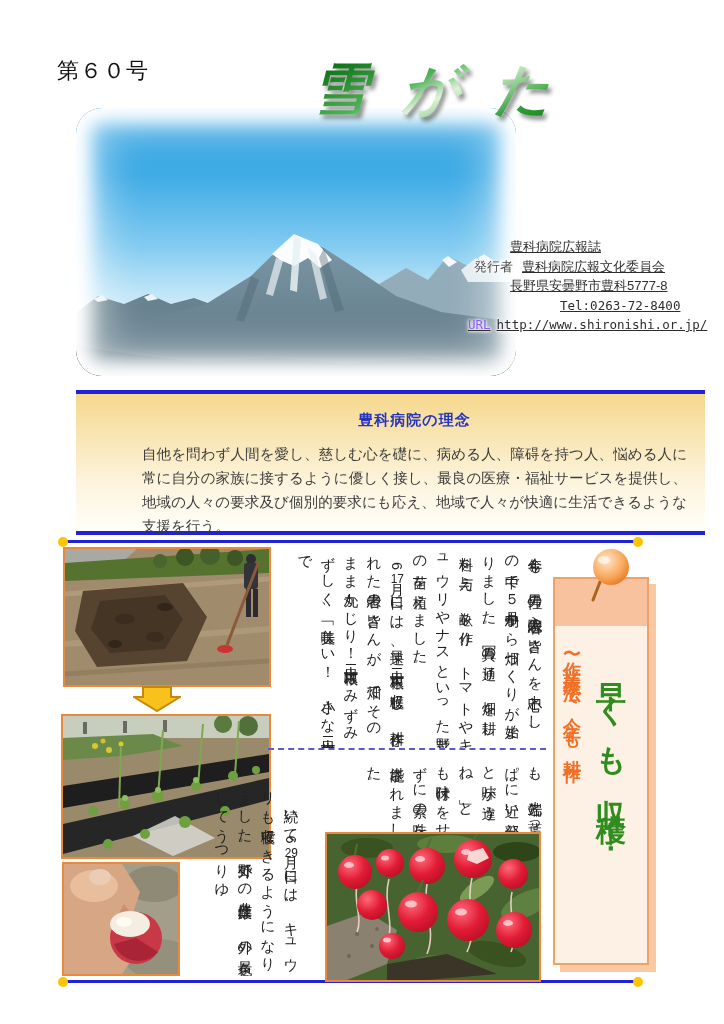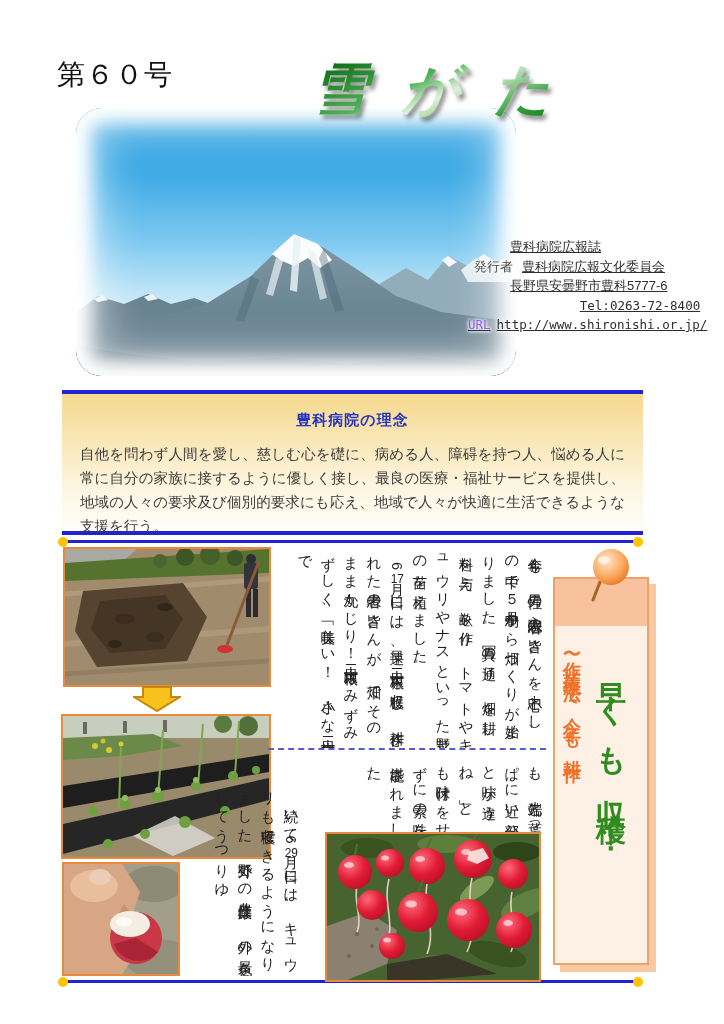--- a/index.html
+++ b/index.html
@@ -1,42 +1,42 @@
 <!DOCTYPE html>
 <html><head>
 <meta charset="utf-8">
 <style>
   html,body{margin:0;padding:0;background:#e8e8e8;}
   .page{position:relative;width:724px;height:1024px;background:#ffffff;overflow:hidden;
         font-family:"Liberation Sans",sans-serif;}
   
-  .issue{position:absolute;left:57px;top:56px;font-size:28px;color:#111;letter-spacing:1px;}
+  .issue{position:absolute;left:57px;top:56px;font-size:22px;color:#111;letter-spacing:1px;}
   .masthead{position:absolute;left:312px;top:58px;margin:0;z-index:6;
     font-family:"DejaVu Serif",serif;font-style:italic;font-weight:700;
     font-size:56px;line-height:1.1;letter-spacing:34px;white-space:nowrap;
     background:linear-gradient(155deg,#0c6f14 8%,#4fb357 38%,#dff2d8 52%,#2f9e38 78%,#0c6f14 100%);
     -webkit-background-clip:text;background-clip:text;-webkit-text-fill-color:transparent;color:transparent;
     filter:drop-shadow(3px 4px 2px rgba(0,0,0,0.45));}
   .photo-mountain{position:absolute;left:76px;top:108px;width:440px;height:268px;
     border-radius:26px;overflow:hidden;}
   .photo-mountain .feather{position:absolute;inset:0;border-radius:26px;pointer-events:none;
     box-shadow:inset 0 0 18px 14px #fff, inset 0 0 42px 26px rgba(255,255,255,.55);}
   .publisher{position:absolute;left:462px;top:237px;width:258px;z-index:7;
     font-size:13px;line-height:19.5px;color:#2d2d2d;
     text-shadow:0 0 3px #fff,0 0 3px #fff,0 0 5px #fff;text-decoration:underline;}
   .pub-line{padding-left:48px;white-space:nowrap;}
   .pub-line.issuer-line{padding-left:12px;}
   .issuer-label{display:inline-block;width:48px;color:#4b4b4b;}
-  .pub-line.tel-line{padding-left:98px;font-family:"DejaVu Sans Mono",monospace;font-size:12.5px;text-align:center;}
+  .pub-line.tel-line{padding-left:98px;font-family:"DejaVu Sans Mono",monospace;font-size:12.5px;}
   .pub-line.url-line{padding-left:6px;font-family:"DejaVu Sans Mono",monospace;font-size:12.5px;}
   .url-label{color:#8b5cf6;margin-right:6px;}
   
-  .philosophy{position:absolute;left:62px;top:390px;width:581px;height:137px;
+  .philosophy{position:absolute;left:76px;top:390px;width:581px;height:137px;
     border-top:4px solid #2121d6;border-bottom:4px solid #2121d6;
-    background:linear-gradient(#f6d88e 0%,#f9e5b2 30%,#fdf4dd 65%,#fffef9 100%);}
+    background:linear-gradient(#f6d88e 0%,#f9e5b2 30%,#fdf4dd 65%,#fffef9 100%);padding-left:48px;}
   .philosophy h2{margin:17px 0 12px 0;text-align:center;font-size:15px;color:#2535c0;letter-spacing:1px;}
   .philosophy p{margin:0 18px;font-size:14.5px;line-height:24px;color:#3c3c3c;text-align:justify;}
   
   .frame-line{position:absolute;height:3px;background:#2121d6;}
   .frame-line.top{left:62px;top:540px;width:576px;}
   .frame-line.bottom{left:62px;top:980px;width:576px;}
   .dot{position:absolute;width:10px;height:10px;border-radius:50%;background:#ffc400;z-index:3;}
   
   .photo{position:absolute;border:2px solid #e8893c;overflow:hidden;background:#9a8a6c;}
   .photo svg{display:block;}
@@ -105,21 +105,21 @@
       <path d="M248,140 268,202 259,204 243,150 Z" fill="#4c6573" opacity="0.4"></path>
       <path d="M175,168 160,212 168,214 183,172 Z" fill="#4c6573" opacity="0.4"></path>
       <path d="M0,268 0,238 55,246 120,254 200,250 270,256 345,250 440,258 440,268 Z" fill="#506b79"></path>
     </svg>
     <div class="feather"></div>
   </div>
 
   <div class="publisher">
     <div class="pub-line">豊科病院広報誌</div>
     <div class="pub-line issuer-line"><span class="issuer-label">発行者</span><span>豊科病院広報文化委員会</span></div>
-    <div class="pub-line">長野県安曇野市豊科5777-6</div>
+    <div class="pub-line">長野県安曇野市豊科5777-8</div>
     <div class="pub-line tel-line">Tel:0263-72-8400</div>
     <div class="pub-line url-line"><span class="url-label">URL</span><span>http://www.shironishi.or.jp/</span></div>
   </div>
 
   <div class="philosophy">
     <h2>豊科病院の理念</h2>
     <p>自他を問わず人間を愛し、慈しむ心を礎に、病める人、障碍を持つ人、悩める人に常に自分の家族に接するように優しく接し、最良の医療・福祉サービスを提供し、地域の人々の要求及び個別的要求にも応え、地域で人々が快適に生活できるような支援を行う。</p>
   </div>
 
   <div class="frame-line top"></div>

